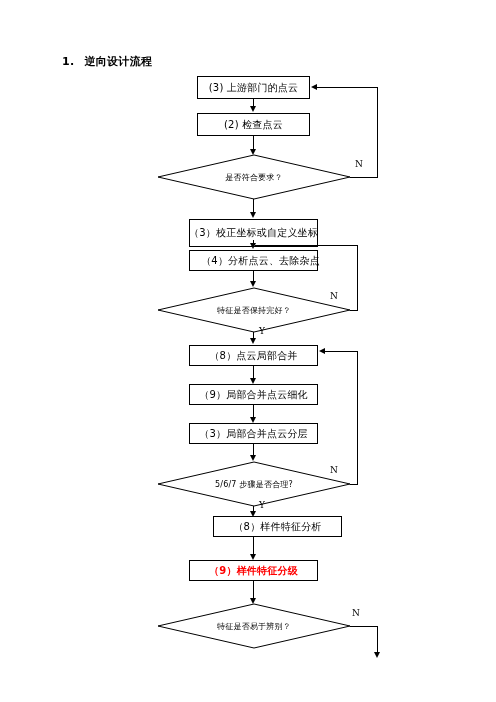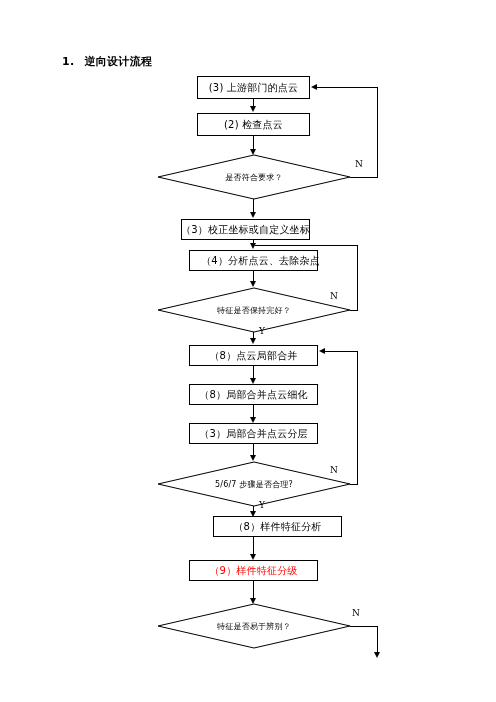--- a/index.html
+++ b/index.html
@@ -43,21 +43,21 @@
     display: flex;
     align-items: center;
     justify-content: center;
     font-size: 10px;
     color: #000000;
     white-space: nowrap;
     letter-spacing: 0.2px;
   }
   .proc.red {
     color: #ff0000;
-    font-weight: normal;
+    font-weight: bold;
   }
   
   .decision {
     position: absolute;
   }
   .decision svg {
     display: block;
     overflow: visible;
   }
   .decision .dtext {
@@ -139,21 +139,21 @@
 
   <div class="hline" style="left:350px; top:177px; width:28px;"></div>
   <div class="vline" style="left:377px; top:87px; height:90px;"></div>
   <div class="hline" style="left:317px; top:87px; width:61px;"></div>
   <div class="arrow-left" style="left:311px; top:84px;"></div>
   <div class="lbl" style="left:355px; top:159px;">N</div>
 
   <div class="vline" style="left:253px; top:199px; height:14px;"></div>
   <div class="arrow-down" style="left:250px; top:212px;"></div>
 
-  <div class="proc" style="left:181px; top:219px; width:129px; height:21px;">
+  <div class="proc" style="left:189px; top:219px; width:129px; height:28px;">
     <span>（3）校正坐标或自定义坐标</span>
   </div>
 
   <div class="vline" style="left:253px; top:240px; height:7px;"></div>
   <div class="arrow-down" style="left:250px; top:243px;"></div>
 
   <div class="proc" style="left:189px; top:250px; width:129px; height:21px;padding-left:14px;">
     <span>（4）分析点云、去除杂点</span>
   </div>
 
@@ -177,21 +177,21 @@
   <div class="lbl" style="left:259px; top:326px;">Y</div>
 
   <div class="proc" style="left:189px; top:345px; width:129px; height:21px;">
     <span>（8）点云局部合并</span>
   </div>
 
   <div class="vline" style="left:253px; top:366px; height:15px;"></div>
   <div class="arrow-down" style="left:250px; top:378px;"></div>
 
   <div class="proc" style="left:189px; top:384px; width:129px; height:21px;">
-    <span>（8）局部合并点云细化</span>
+    <span>（9）局部合并点云细化</span>
   </div>
 
   <div class="vline" style="left:253px; top:405px; height:15px;"></div>
   <div class="arrow-down" style="left:250px; top:417px;"></div>
 
   <div class="proc" style="left:189px; top:423px; width:129px; height:21px;">
     <span>（3）局部合并点云分层</span>
   </div>
 
   <div class="vline" style="left:253px; top:444px; height:13px;"></div>

